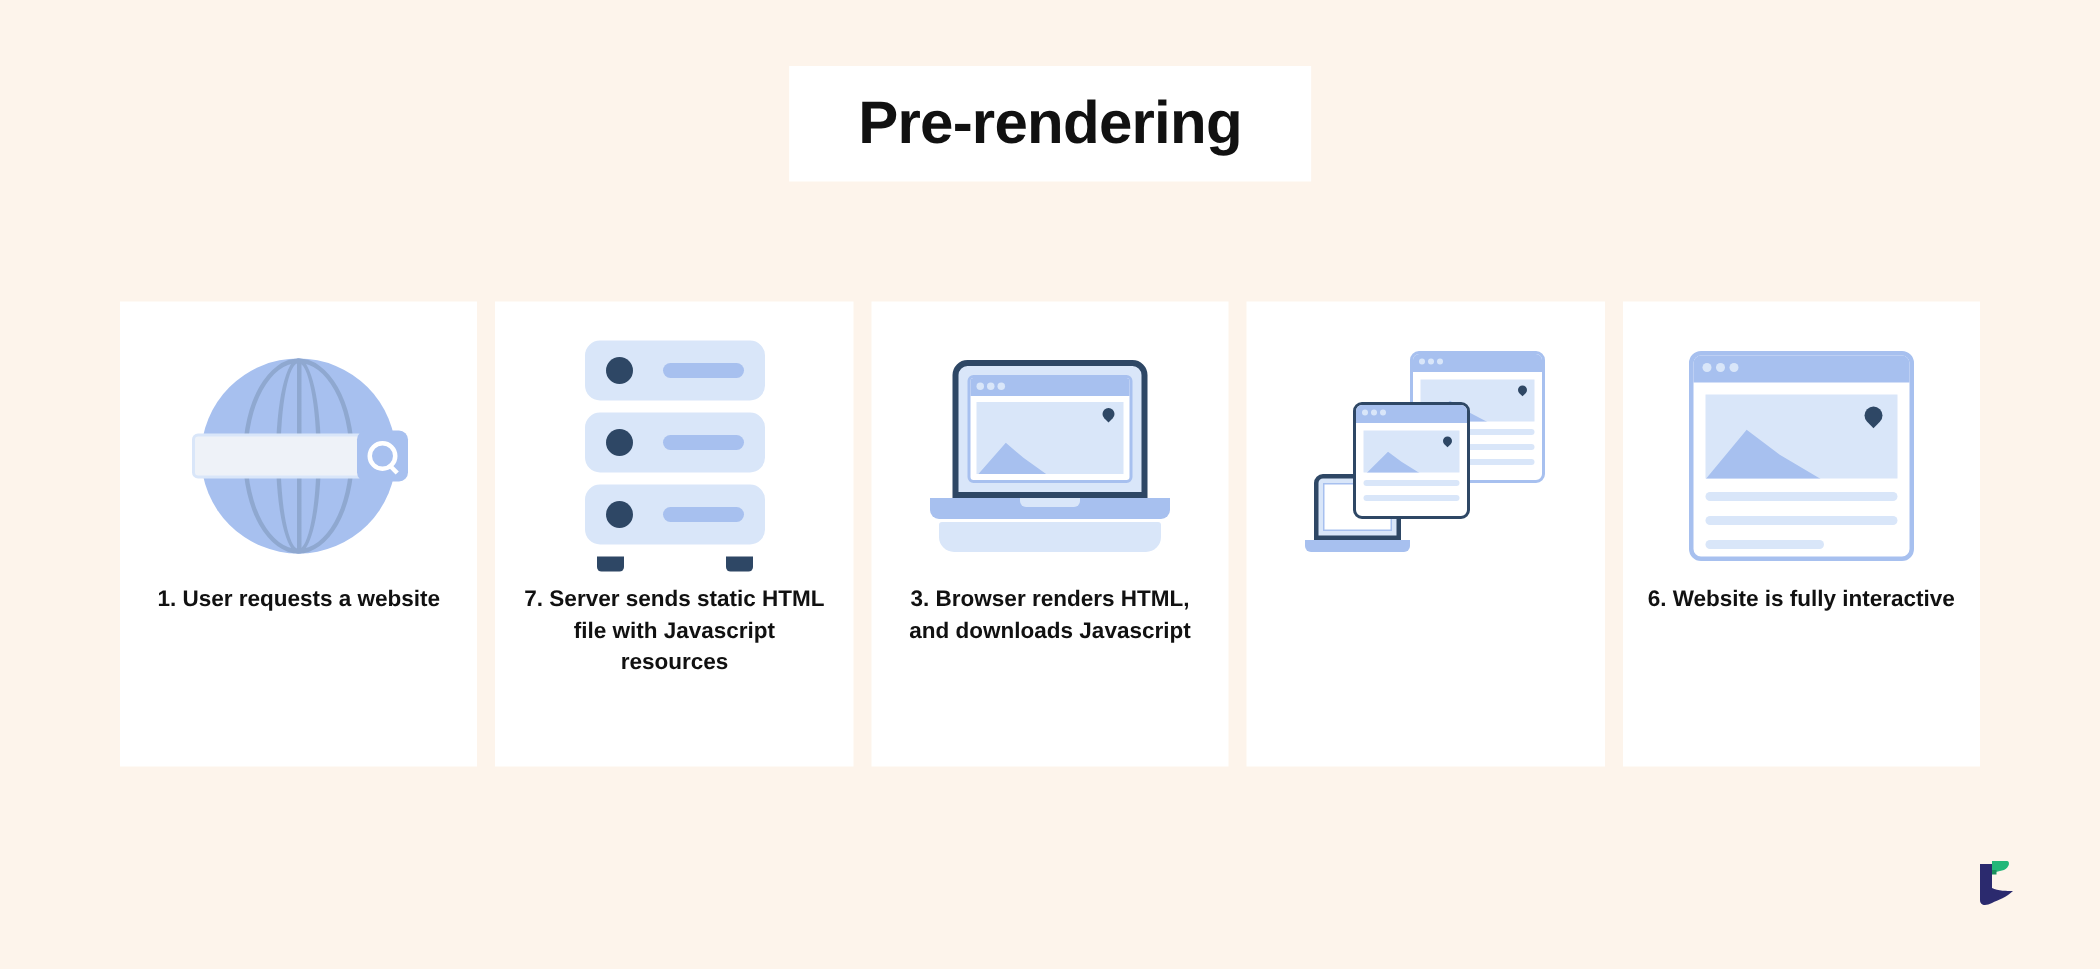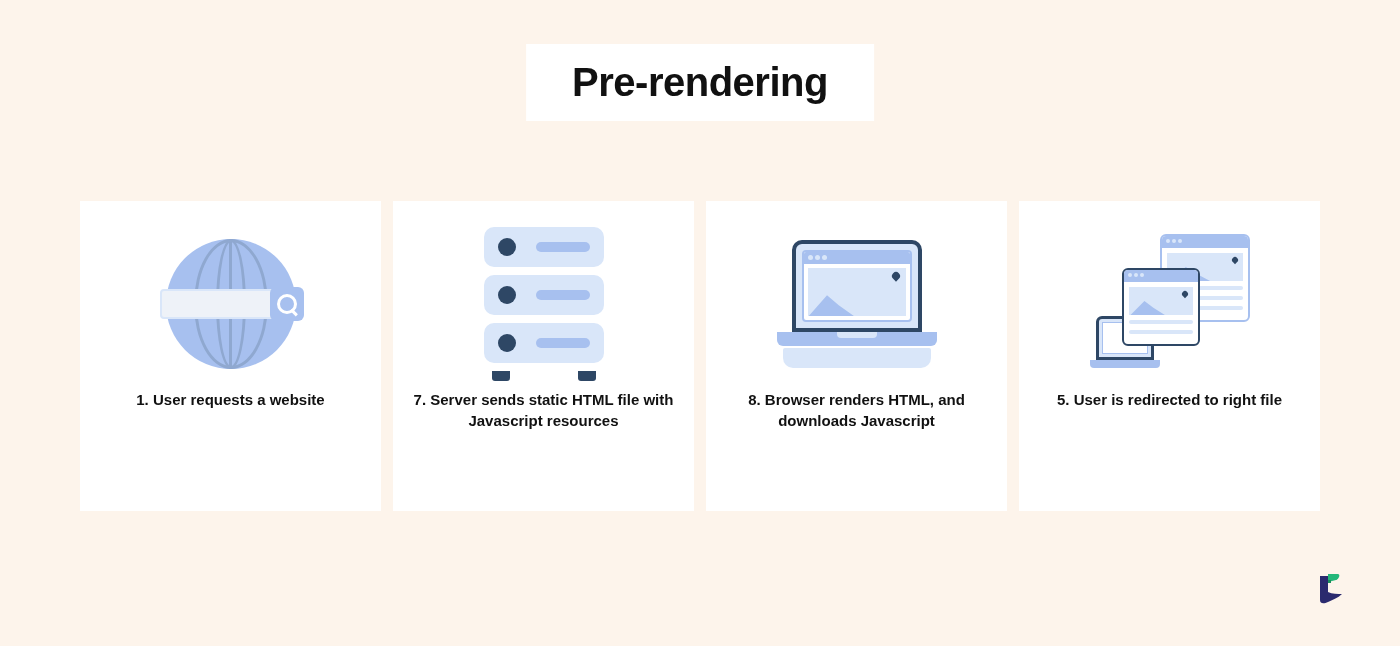--- a/index.html
+++ b/index.html
@@ -228,21 +228,21 @@
         <div class="screen">
             <div class="mini-browser">
               <div class="mb-top"></div>
               <div class="mb-img"></div>
             </div>
           </div>
         <div class="base"></div>
         <div class="kbd"></div>
       </div>
     </div>
-    <div class="caption">8. Browser renders HTML, and downloads Javascript</div>
+    <div class="caption">3. Browser renders HTML, and downloads Javascript</div>
   </div>
 
 
   <div class="card">
     <div class="icon-zone">
       <div class="stack5">
         <div class="bw back">
           <div class="bw-top"></div>
             <div class="thumb"></div>
           <div class="tline"></div>
@@ -256,23 +256,34 @@
             <div class="mb"></div>
         </div>
         <div class="bw front">
           <div class="bw-top"></div>
             <div class="thumb"></div>
           <div class="tline"></div>
             <div class="tline"></div>
         </div>
       </div>
     </div>
-    <div class="caption">5. User is redirected to right file</div>
-  </div>
-
+  </div>
+
+  <div class="card">
+    <div class="icon-zone">
+      <div class="bigb">
+        <div class="top"></div>
+        <div class="hero"></div>
+        <div class="tl"></div>
+        <div class="tl"></div>
+        <div class="tl short"></div>
+      </div>
+    </div>
+    <div class="caption">6. Website is fully interactive</div>
+  </div>
 
 </div>
 
 <svg class="logo" viewBox="0 0 36 36">
   <path d="M6 6 C6 6 6 30 6 30 C6 34 10 34 14 32 C18 30 24 28 28 24 C24 24 18 24 14 22 C14 18 14 10 14 6 Z" fill="#2B2A6E"></path>
   <path d="M14 4 L24 4 C26 4 26 8 22 10 L14 12 Z" fill="#24B779"></path>
   <rect x="14" y="10" width="3" height="3" fill="#1A8F5C"></rect>
 </svg>
 
 </body></html>

